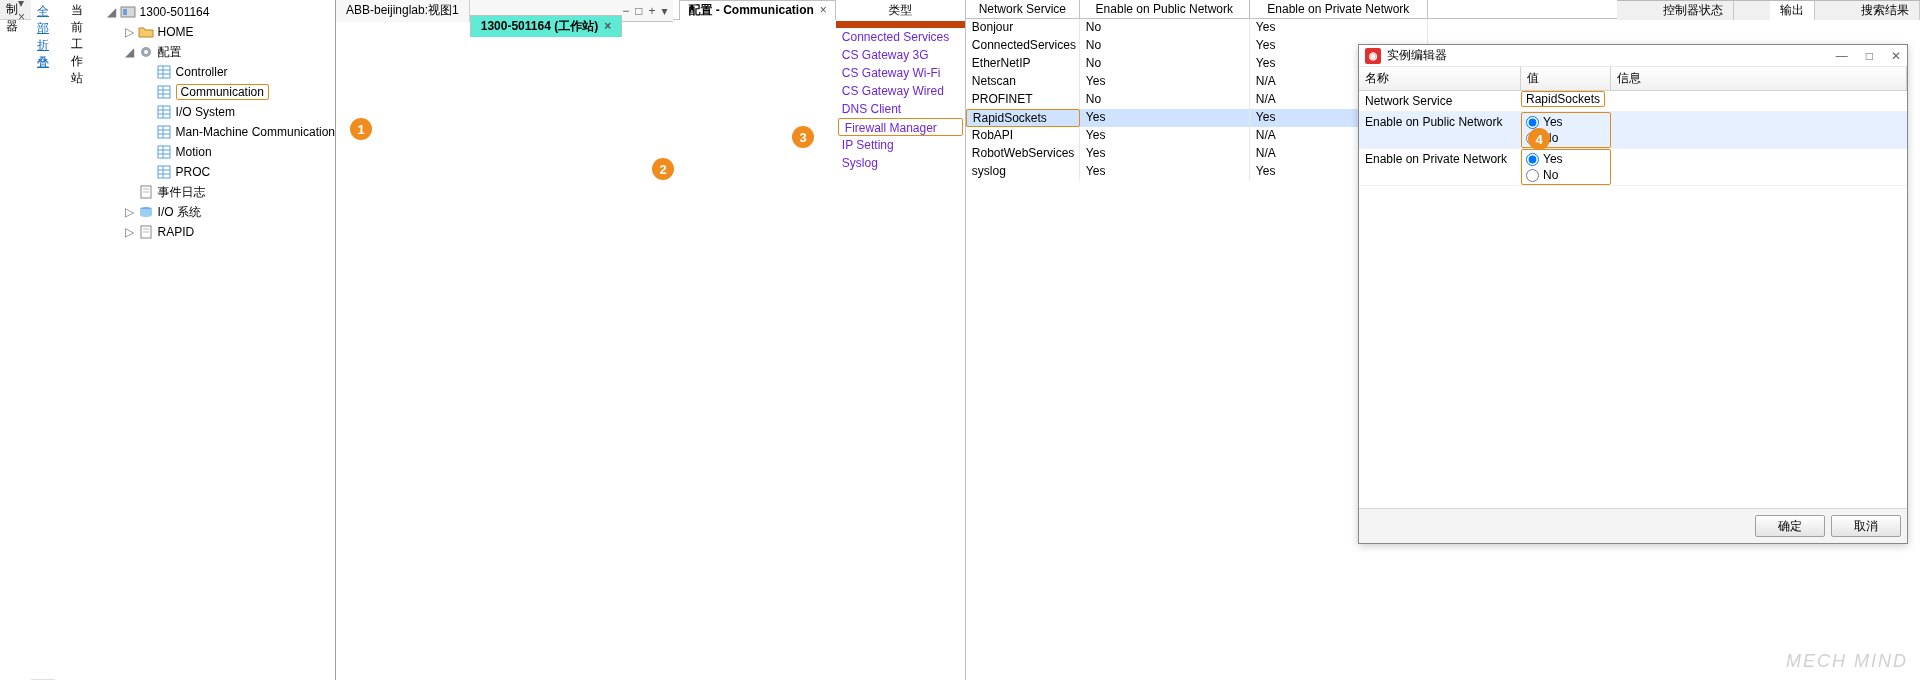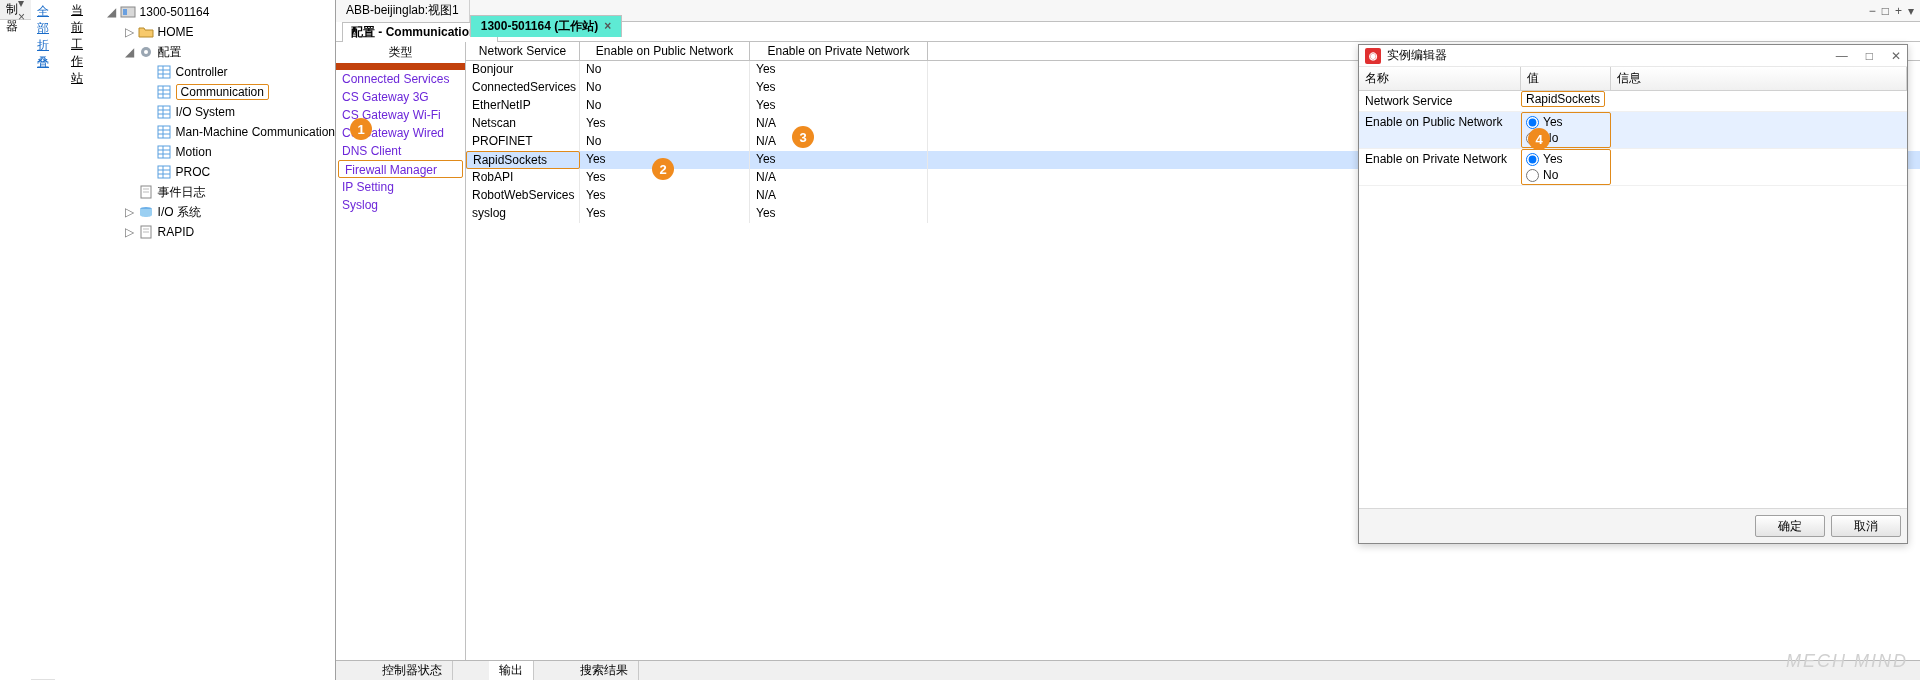--- a/index.html
+++ b/index.html
@@ -4,40 +4,40 @@
 <style>
 * { margin: 0; padding: 0; box-sizing: border-box; font-family: "Microsoft YaHei", Arial, sans-serif; font-size: 12px; }
 body { background: #fff; overflow: hidden; }
 .app { display: flex; height: 680px; width: 1920px; }
 
 
 .sidebar { width: 336px; border-right: 1px solid #a0a0a0; display: flex; flex-direction: row; background: #fff; }
 .panel-title { display: flex; align-items: center; justify-content: space-between; padding: 2px 6px; background: #f0f0f0; border-bottom: 1px solid #d0d0d0; height: 20px; }
 .panel-title-pin { color: #555; }
 .collapse-link { color: #1a6cc9; text-decoration: underline; padding: 3px 6px; display: block; border-bottom: 1px solid #e0e0e0; }
-.section-hdr { padding: 2px 16px; text-decoration: underline; }
+.section-hdr { padding: 2px 16px; }
 .tree { padding: 2px 0 2px 4px; }
 .tree-row { display: flex; align-items: center; height: 20px; padding-left: 0; cursor: default; white-space: nowrap; }
 .tree-indent-0 { padding-left: 0px; }
 .tree-indent-1 { padding-left: 18px; }
 .tree-indent-2 { padding-left: 36px; }
 .tree-expander { width: 12px; height: 12px; display: inline-flex; align-items: center; justify-content: center; color: #777; margin-right: 2px; }
 .tree-expander.none { visibility: hidden; }
 .tree-icon { width: 16px; height: 16px; margin-right: 4px; display: inline-flex; align-items: center; justify-content: center; }
 .tree-row.selected .tree-label { border: 1.5px solid #e08a1a; padding: 0 4px; border-radius: 2px; }
 
 
 .ic-controller { width:16px; height:16px; }
 .ic-folder { fill:#f7c96b; stroke:#b78a2a; }
 .ic-gear { fill:#9aa6b2; }
 .ic-disk { fill:#6db0e8; }
 .ic-page { fill:#fff; stroke:#888; }
 
 
-.main { flex: 1; display: flex; flex-direction: column; position: relative; }
+.main { flex: 1; display: flex; flex-direction: row; position: relative; }
 .tabbar { display: flex; align-items: center; height: 22px; background: #f7f7f7; border-bottom: 1px solid #c0c0c0; }
 .tab { padding: 2px 10px; border-right: 1px solid #d0d0d0; height: 22px; display: flex; align-items: center; background: #f7f7f7; }
 .tab.active { background: #5eead4; border-top: 1px solid #c0c0c0; border-left: 1px solid #c0c0c0; border-right: 1px solid #c0c0c0; position: relative; top: 15px; font-weight: bold; }
 .tab .close { margin-left: 6px; color: #555; }
 .tabbar-right { margin-left: auto; padding-right: 6px; color: #555; display: flex; gap: 6px; }
 
 .subtabbar { display: flex; align-items: center; height: 20px; border-bottom: 1px solid #c0c0c0; padding-left: 6px; text-align: center; }
 .subtab { padding: 1px 8px; background: #fff; border: 1px solid #c0c0c0; border-bottom: none; height: 20px; display: flex; align-items: center; font-weight: bold; }
 .subtab .close { margin-left: 6px; color: #555; font-weight: normal; }
 

